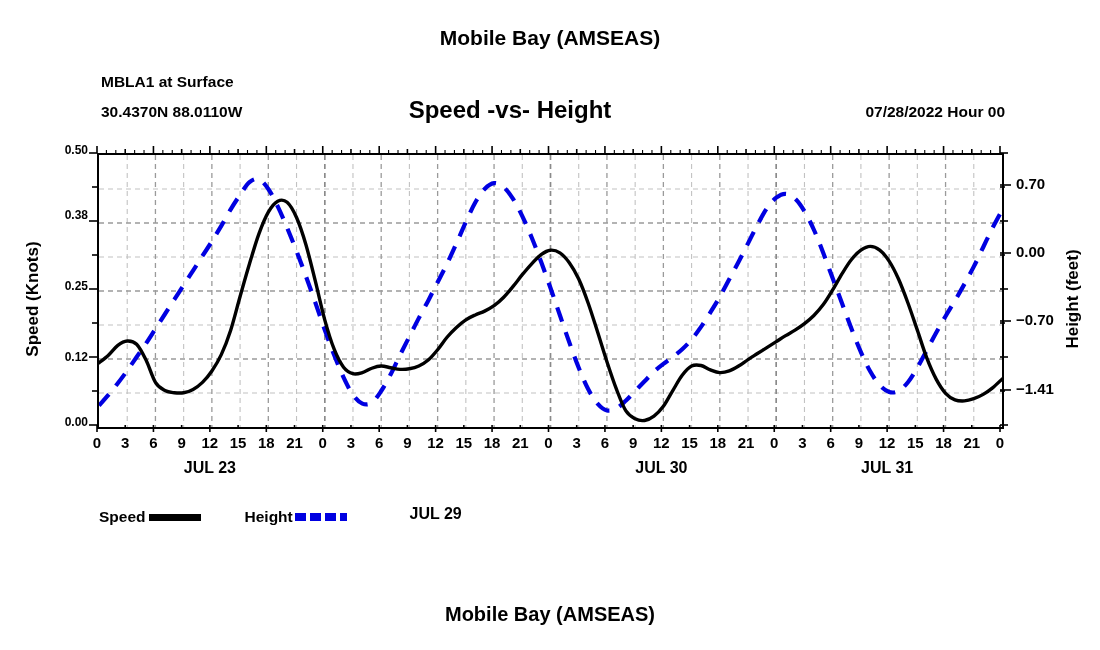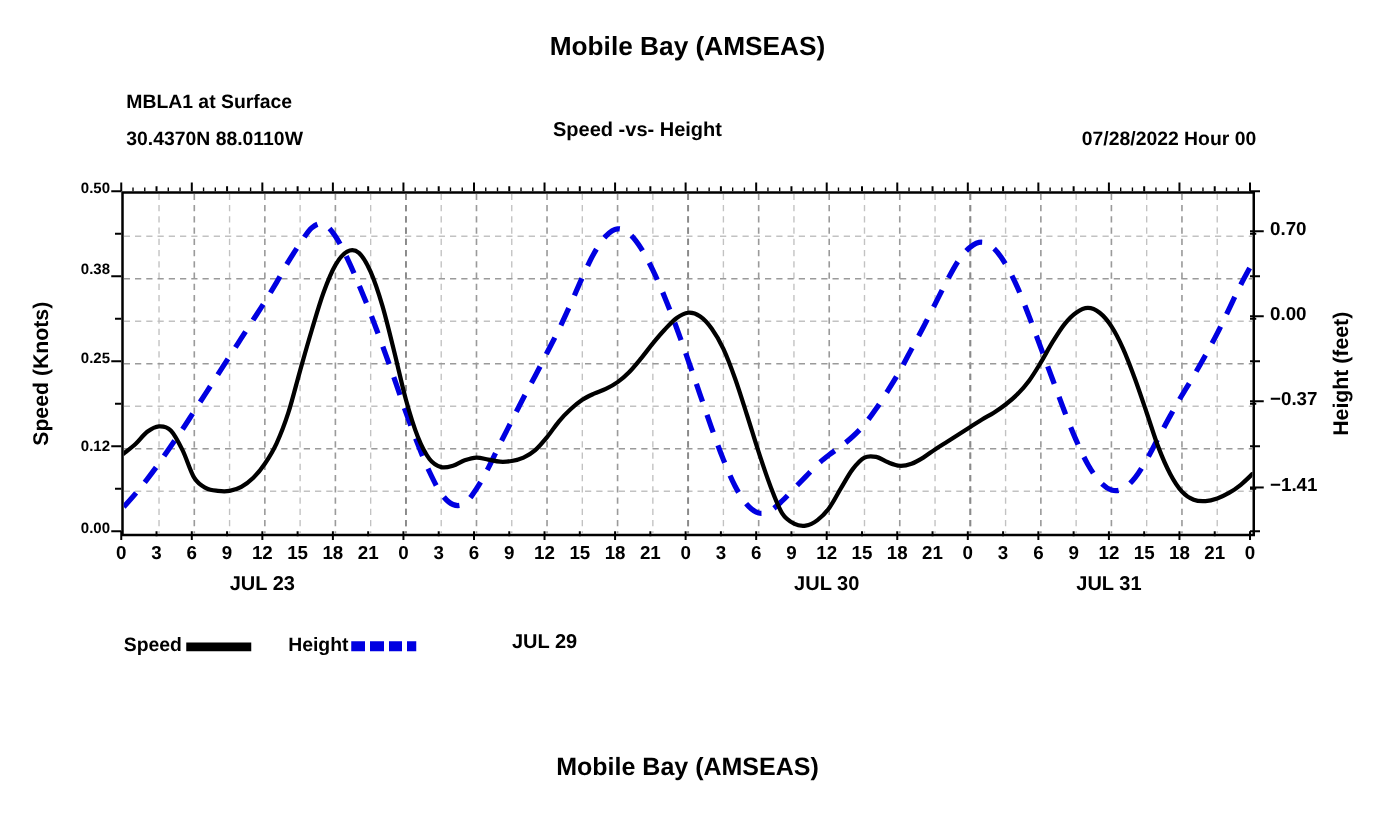--- a/index.html
+++ b/index.html
@@ -52,21 +52,21 @@
     left: 101px;
     font-size: 15.5px;
     font-weight: bold;
     white-space: nowrap;
   }
   .subtitle-center {
     top: 96px;
     left: 0;
     width: 1020px;
     text-align: center;
-    font-size: 16px;
+    font-size: 24px;
     font-weight: bold;
   }
   .run-stamp {
     top: 103px;
     right: 95px;
     font-size: 15.5px;
     font-weight: bold;
     white-space: nowrap;
   }
 
@@ -145,21 +145,21 @@
     margin-left: -60px;
     white-space: nowrap;
   }
 
   
   #legend {
     top: 508px;
     left: 99px;
     display: flex;
     align-items: center;
-    gap: 0px;
+    gap: 14px;
   }
   .legend-entry {
     display: flex;
     align-items: center;
   }
   .legend-text {
     font-size: 15.5px;
     font-weight: bold;
     white-space: nowrap;
   }
@@ -250,21 +250,21 @@
 
   <div id="ytick-left-layer">
       <div class="abs ytick-left" style="top: 415px;">0.00</div>
       <div class="abs ytick-left" style="top: 349.72px;">0.12</div>
       <div class="abs ytick-left" style="top: 279px;">0.25</div>
       <div class="abs ytick-left" style="top: 208.28px; margin-left: 40px;">0.38</div>
       <div class="abs ytick-left" style="top: 143px;">0.50</div>
     </div>
   <div id="ytick-right-layer">
       <div class="abs ytick-right" style="top: 379.971px;">−1.41</div>
-      <div class="abs ytick-right" style="top: 311px;">−0.37</div>
+      <div class="abs ytick-right" style="top: 311px;">−0.70</div>
       <div class="abs ytick-right" style="top: 243px;">0.00</div>
       <div class="abs ytick-right" style="top: 175px;">0.70</div>
     </div>
   <div id="xtick-layer">
       <div class="abs xtick" style="left: 97px;">0</div>
       <div class="abs xtick" style="left: 125.219px;">3</div>
       <div class="abs xtick" style="left: 153.438px;">6</div>
       <div class="abs xtick" style="left: 181.656px;">9</div>
       <div class="abs xtick" style="left: 209.875px;">12</div>
       <div class="abs xtick" style="left: 238.094px;">15</div>

